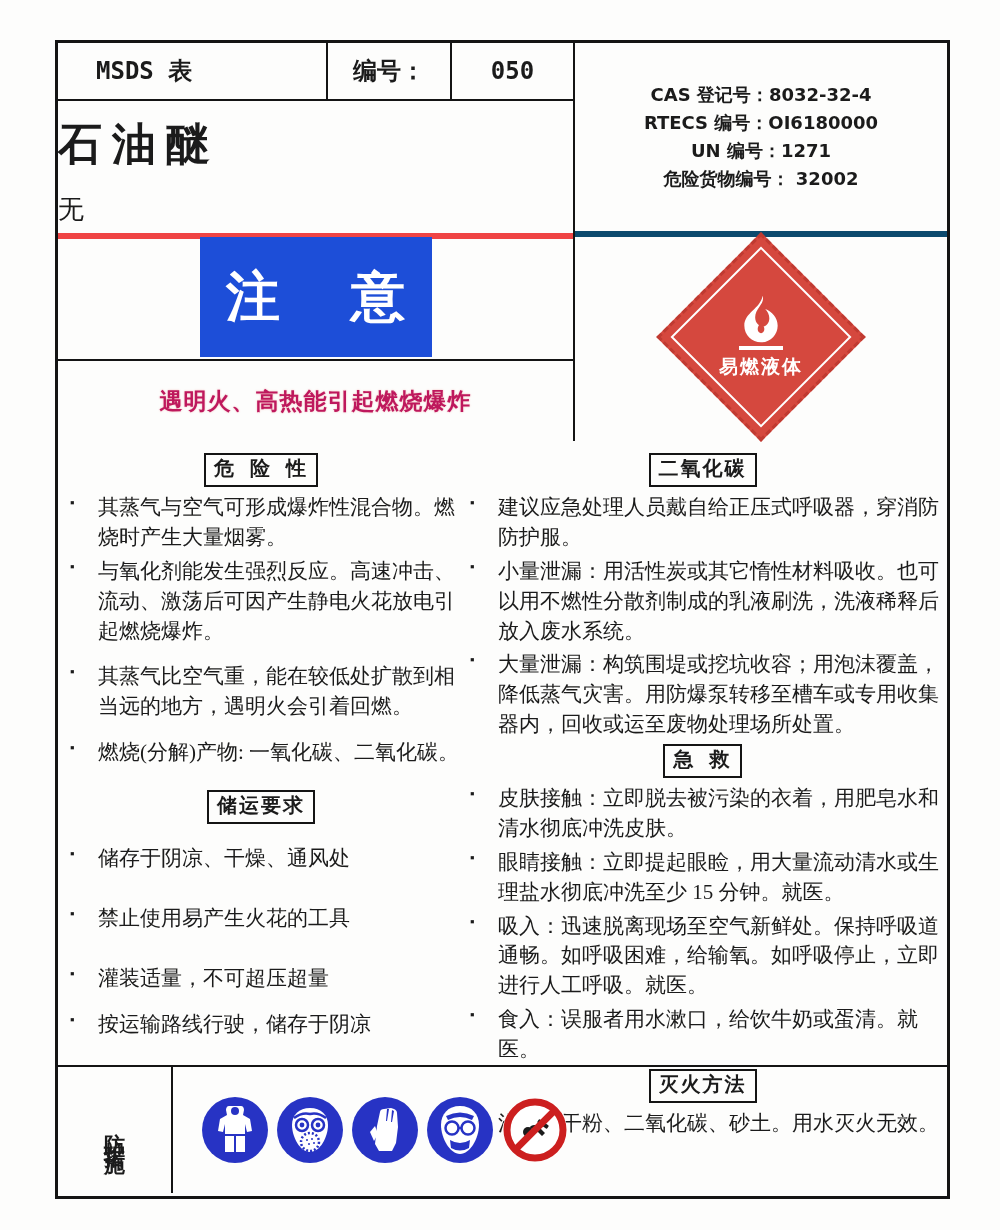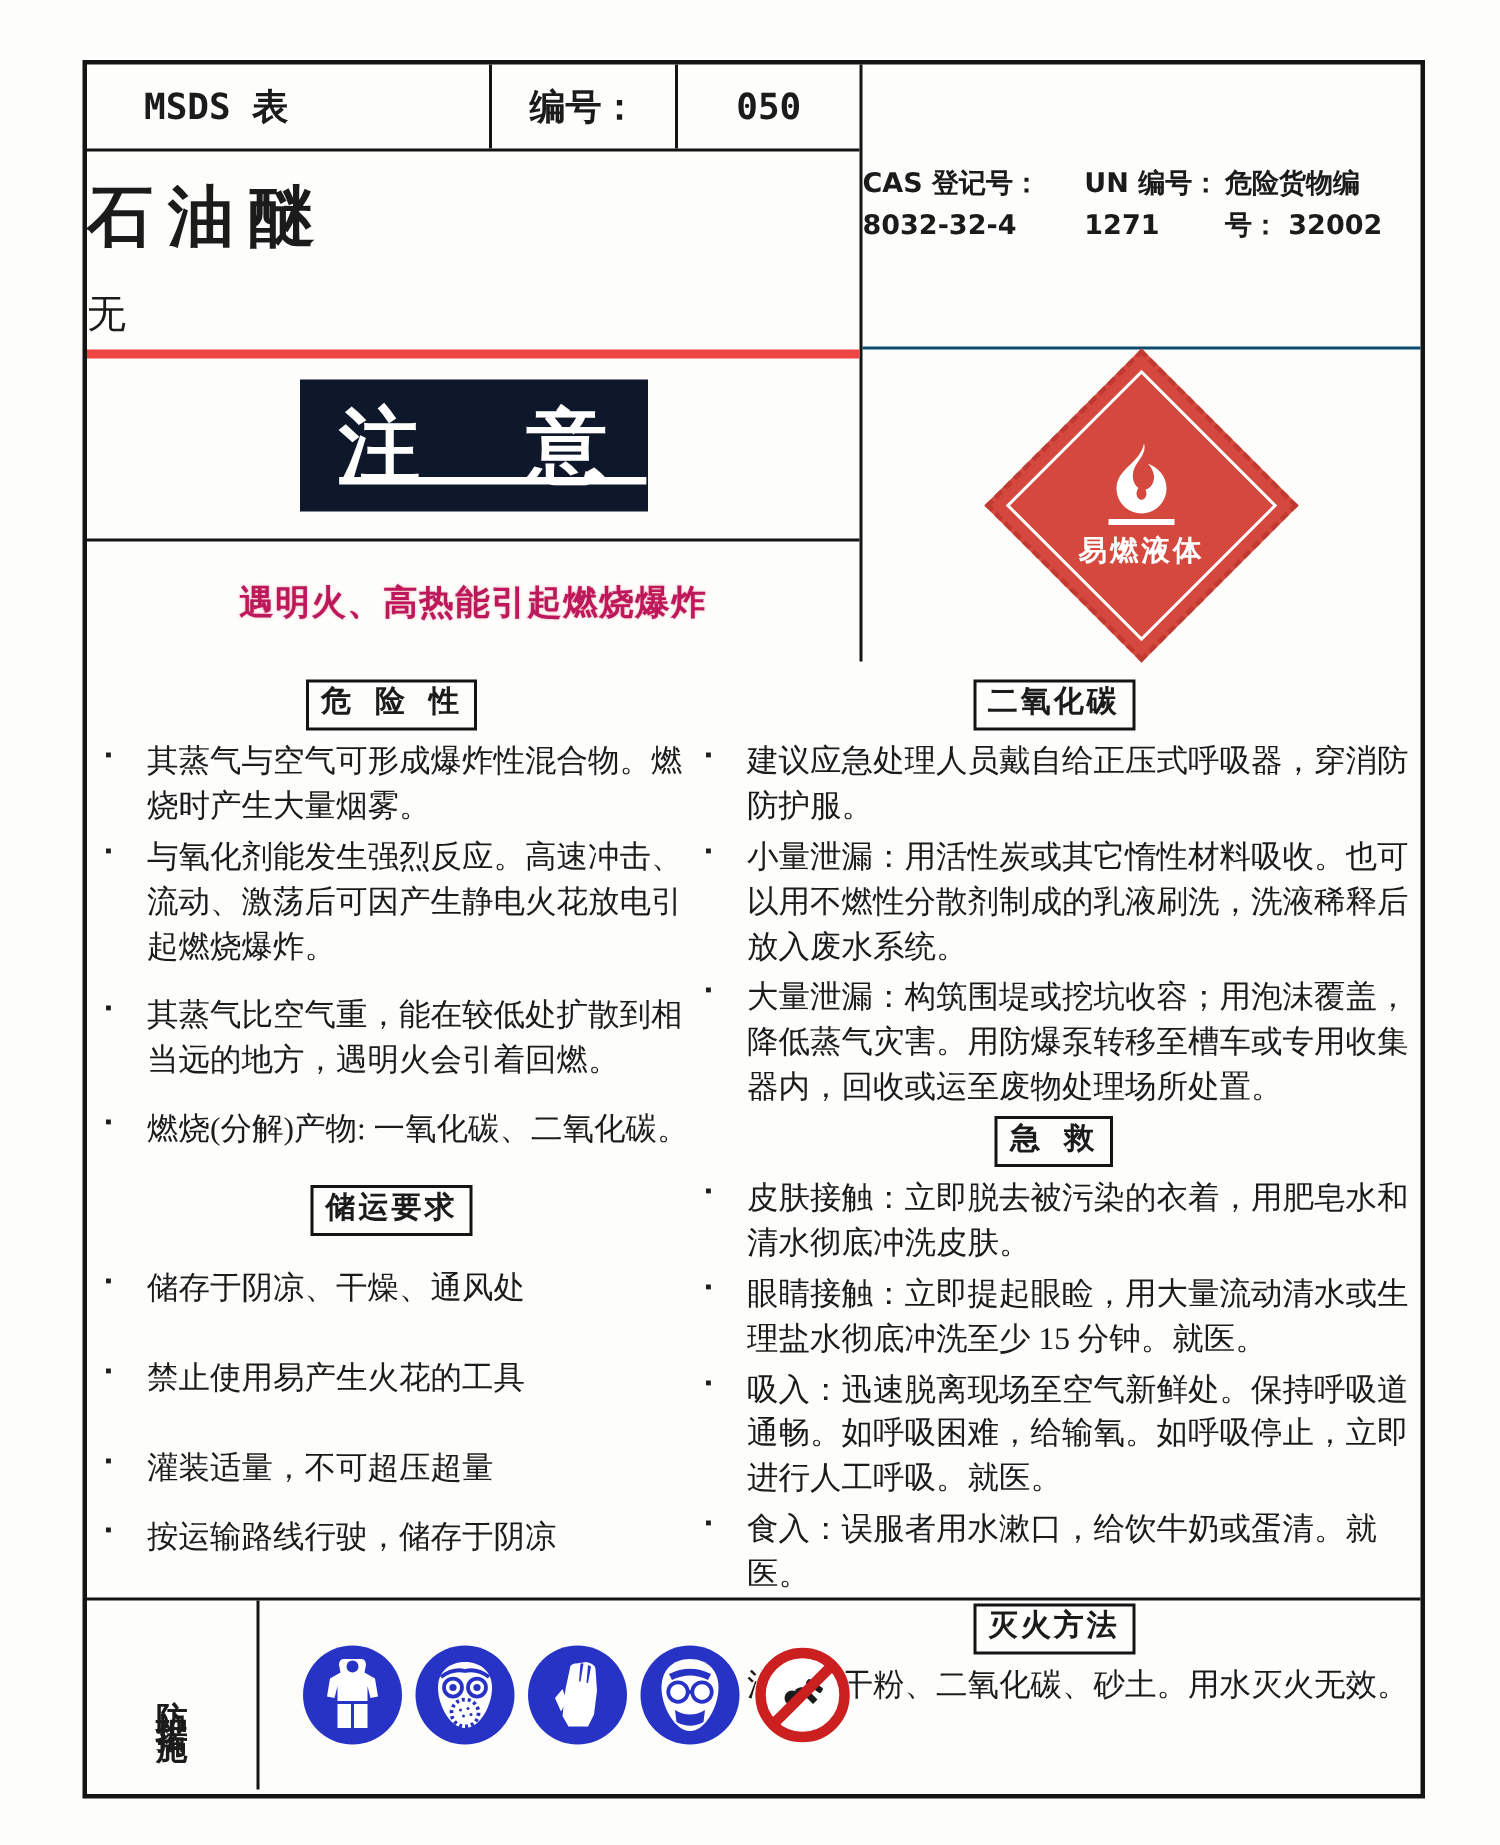--- a/index.html
+++ b/index.html
@@ -14,31 +14,31 @@
   .hdr-cell{display:flex;align-items:center;font-family:"DejaVu Sans Mono","Liberation Sans",monospace,sans-serif;
             font-weight:bold;font-size:24px;}
   .c-msds{width:270px;padding-left:38px;box-sizing:border-box;border-right:2px solid #141414;}
   .c-lab{width:122px;justify-content:center;border-right:2px solid #141414;}
   .c-num{flex:1;justify-content:center;}
   .title-row{position:absolute;left:0;top:58px;width:100%;height:132px;border-bottom:6px solid #ef4444;text-align:left;}
   .chem-name{margin-top:14px;font-size:44px;font-weight:bold;letter-spacing:10px;}
   .chem-alias{margin-top:18px;font-size:26px;}
   .notice-row{position:absolute;left:0;top:192px;width:100%;height:124px;border-bottom:2px solid #141414;
               display:flex;align-items:center;justify-content:center;}
-  .notice-box{width:232px;height:88px;background:#0f172a;color:#ffffff;display:flex;align-items:center;
+  .notice-box{width:232px;height:120px;background:#1d4ed8;color:#ffffff;display:flex;align-items:center;
               justify-content:center;font-family:"DejaVu Sans","Liberation Sans",sans-serif;
-              font-weight:bold;font-size:54px;letter-spacing:26px;padding-left:26px;box-sizing:border-box;text-decoration:underline;}
+              font-weight:bold;font-size:54px;letter-spacing:26px;padding-left:26px;box-sizing:border-box;}
   .red-row{position:absolute;left:0;top:318px;width:100%;height:80px;display:flex;align-items:center;justify-content:center;}
   .red-warning{color:#be185d;font-weight:bold;font-size:23px;letter-spacing:1px;
                font-family:"DejaVu Sans","Liberation Sans",sans-serif;text-shadow:0 0 2px rgba(220,40,40,.35);}
 
   
   .top-right{position:absolute;left:517px;top:0;right:0;height:398px;}
-  .cas-cell{position:absolute;left:0;top:0;width:100%;height:188px;border-bottom:2px solid #0c4a6e;
-            display:flex;flex-direction:row;justify-content:center;align-items:center;
+  .cas-cell{position:absolute;left:0;top:0;width:100%;height:188px;border-bottom:6px solid #0c4a6e;
+            display:flex;flex-direction:column;justify-content:center;align-items:center;
             font-family:"DejaVu Sans","Liberation Sans",sans-serif;font-weight:bold;font-size:18px;line-height:1.55;}
   .diamond-cell{position:absolute;left:0;top:190px;width:100%;height:208px;display:flex;align-items:center;justify-content:center;}
   .diamond{position:relative;width:142px;height:142px;background:#d5483e;transform:rotate(45deg);
            border:3px dashed #c03a31;box-shadow:0 0 0 1px #d5483e inset;}
   .diamond-inner{position:absolute;inset:7px;border:2px solid #ffffff;}
   .diamond-content{position:absolute;inset:0;transform:rotate(-45deg);display:flex;flex-direction:column;
                    align-items:center;justify-content:center;}
   .flame-bar{width:44px;height:4px;background:#ffffff;margin:2px 0 4px 0;}
   .diamond-label{color:#ffffff;font-weight:bold;font-size:19px;letter-spacing:2px;
                  font-family:"DejaVu Sans","Liberation Sans",sans-serif;}
@@ -87,20 +87,21 @@
         <div class="notice-box">注 意</div>
       </div>
       <div class="red-row">
         <div class="red-warning">遇明火、高热能引起燃烧爆炸</div>
       </div>
     </div>
 
     <div class="top-right">
       <div class="cas-cell">
         <div><span>CAS 登记号：</span><span>8032-32-4</span></div>
+        <div><span>RTECS 编号：</span><span>OI6180000</span></div>
         <div><span>UN 编号：</span><span>1271</span></div>
         <div><span>危险货物编号：</span>&nbsp;<span>32002</span></div>
       </div>
       <div class="diamond-cell">
         <div class="diamond">
           <div class="diamond-inner"></div>
           <div class="diamond-content">
             <svg class="flame" width="54" height="50" viewBox="0 0 64 60">
               <path fill="#ffffff" d="M34 2c3 10-9 15-9 26 0 7 5 11 9 11s8-4 8-10c0-4-2-8-5-11 8 3 15 10 15 20 0 11-9 20-20 20S12 49 12 38C12 22 31 18 34 2z"></path>
               <path fill="#d5483e" d="M32 34c-2 3-4 5-4 8 0 3 2 5 4 5s4-2 4-5c0-3-2-5-4-8z"></path>

